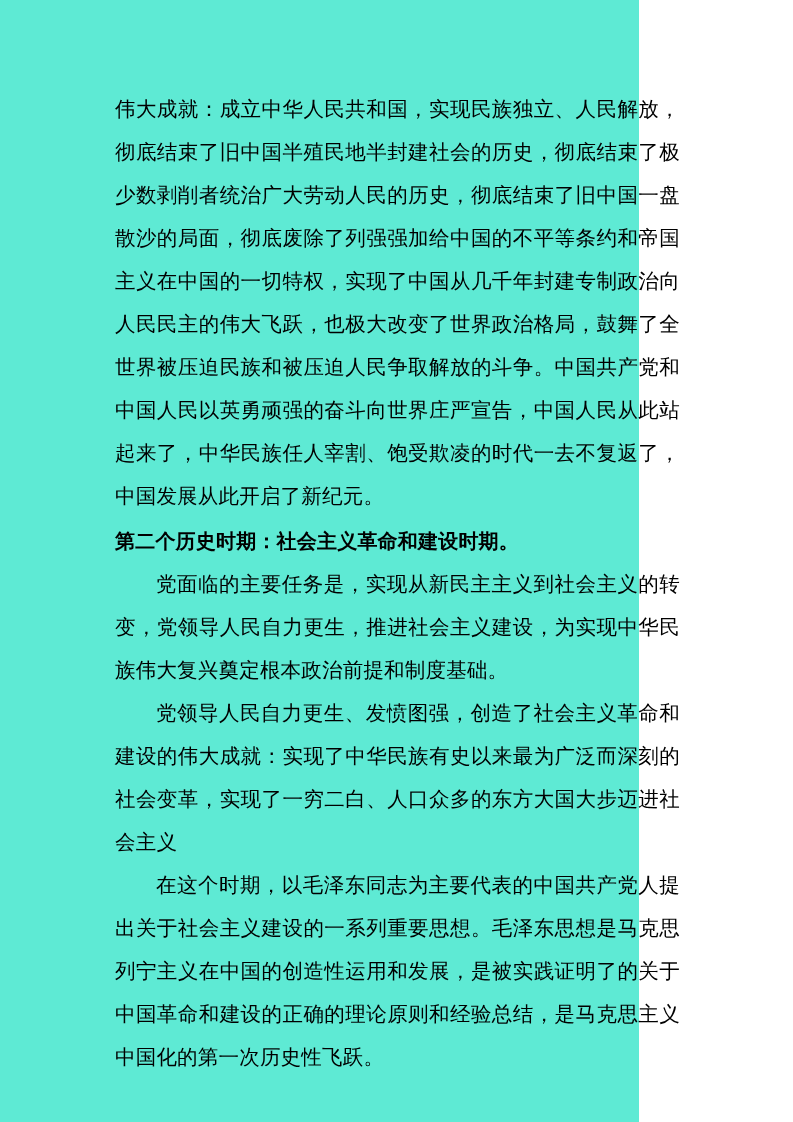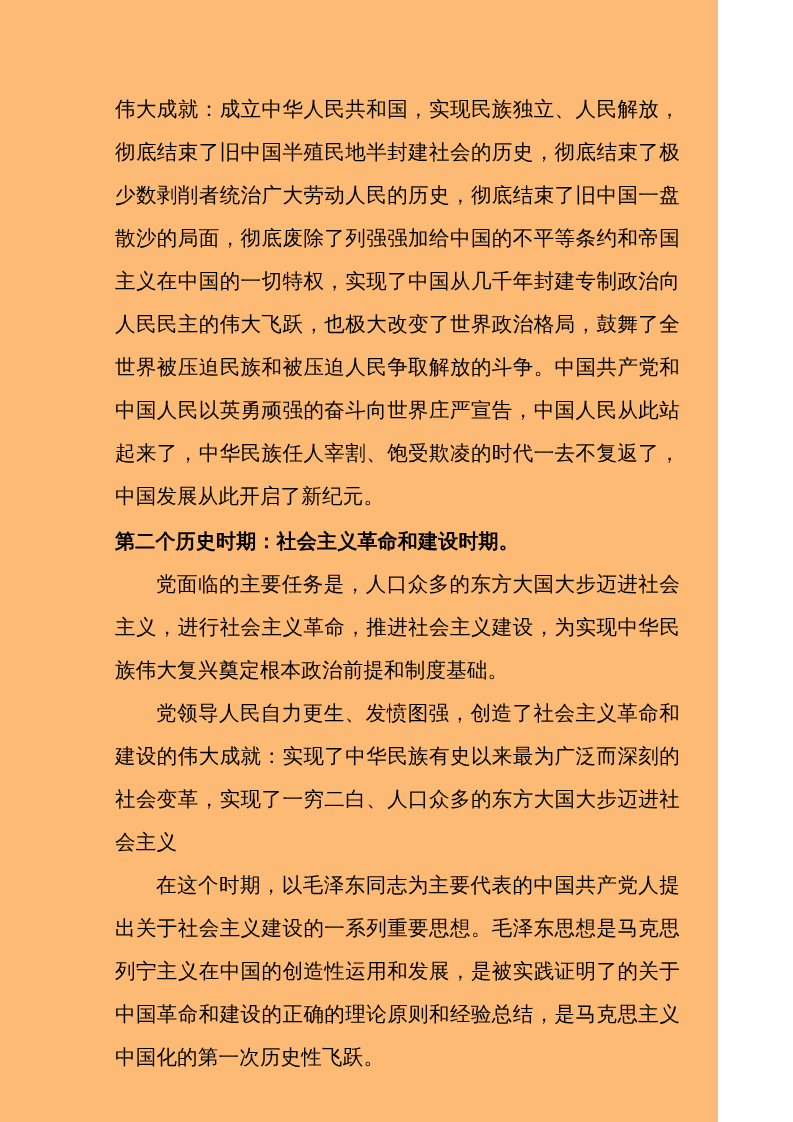--- a/index.html
+++ b/index.html
@@ -9,23 +9,23 @@
   }
   body {
     width: 793px;
     height: 1122px;
     overflow: hidden;
     font-family: "DejaVu Serif", "Liberation Serif", serif;
     color: #000000;
   }
   .page {
     position: relative;
-    width: 718px;
+    width: 639px;
     height: 1122px;
-    background: #fdba74;
+    background: #5eead4;
     box-sizing: border-box;
   }
   .content {
     position: absolute;
     left: 115px;
     top: 88px;
     width: 565px;
   }
   .para {
     margin: 0 0 0 0;
@@ -56,20 +56,20 @@
 
 <div class="page">
   <div class="content">
 
     <p class="para">伟大成就：成立中华人民共和国，实现民族独立、人民解放，彻底结束了旧中国半殖民地半封建社会的历史，彻底结束了极少数剥削者统治广大劳动人民的历史，彻底结束了旧中国一盘散沙的局面，彻底废除了列强强加给中国的不平等条约和帝国主义在中国的一切特权，实现了中国从几千年封建专制政治向人民民主的伟大飞跃，也极大改变了世界政治格局，鼓舞了全世界被压迫民族和被压迫人民争取解放的斗争。中国共产党和中国人民以英勇顽强的奋斗向世界庄严宣告，中国人民从此站起来了，中华民族任人宰割、饱受欺凌的时代一去不复返了，中国发展从此开启了新纪元。</p>
 
     <div class="spacer-sm"></div>
 
     <h2 class="heading">第二个历史时期：社会主义革命和建设时期。</h2>
 
-    <p class="para indent">党面临的主要任务是，人口众多的东方大国大步迈进社会主义，进行社会主义革命，推进社会主义建设，为实现中华民族伟大复兴奠定根本政治前提和制度基础。</p>
+    <p class="para indent">党面临的主要任务是，实现从新民主主义到社会主义的转变，党领导人民自力更生，推进社会主义建设，为实现中华民族伟大复兴奠定根本政治前提和制度基础。</p>
 
     <p class="para indent">党领导人民自力更生、发愤图强，创造了社会主义革命和建设的伟大成就：实现了中华民族有史以来最为广泛而深刻的社会变革，实现了一穷二白、人口众多的东方大国大步迈进社会主义</p>
 
     <p class="para indent">在这个时期，以毛泽东同志为主要代表的中国共产党人提出关于社会主义建设的一系列重要思想。毛泽东思想是马克思列宁主义在中国的创造性运用和发展，是被实践证明了的关于中国革命和建设的正确的理论原则和经验总结，是马克思主义中国化的第一次历史性飞跃。</p>
 
   </div>
 </div>
 
 </body></html>

